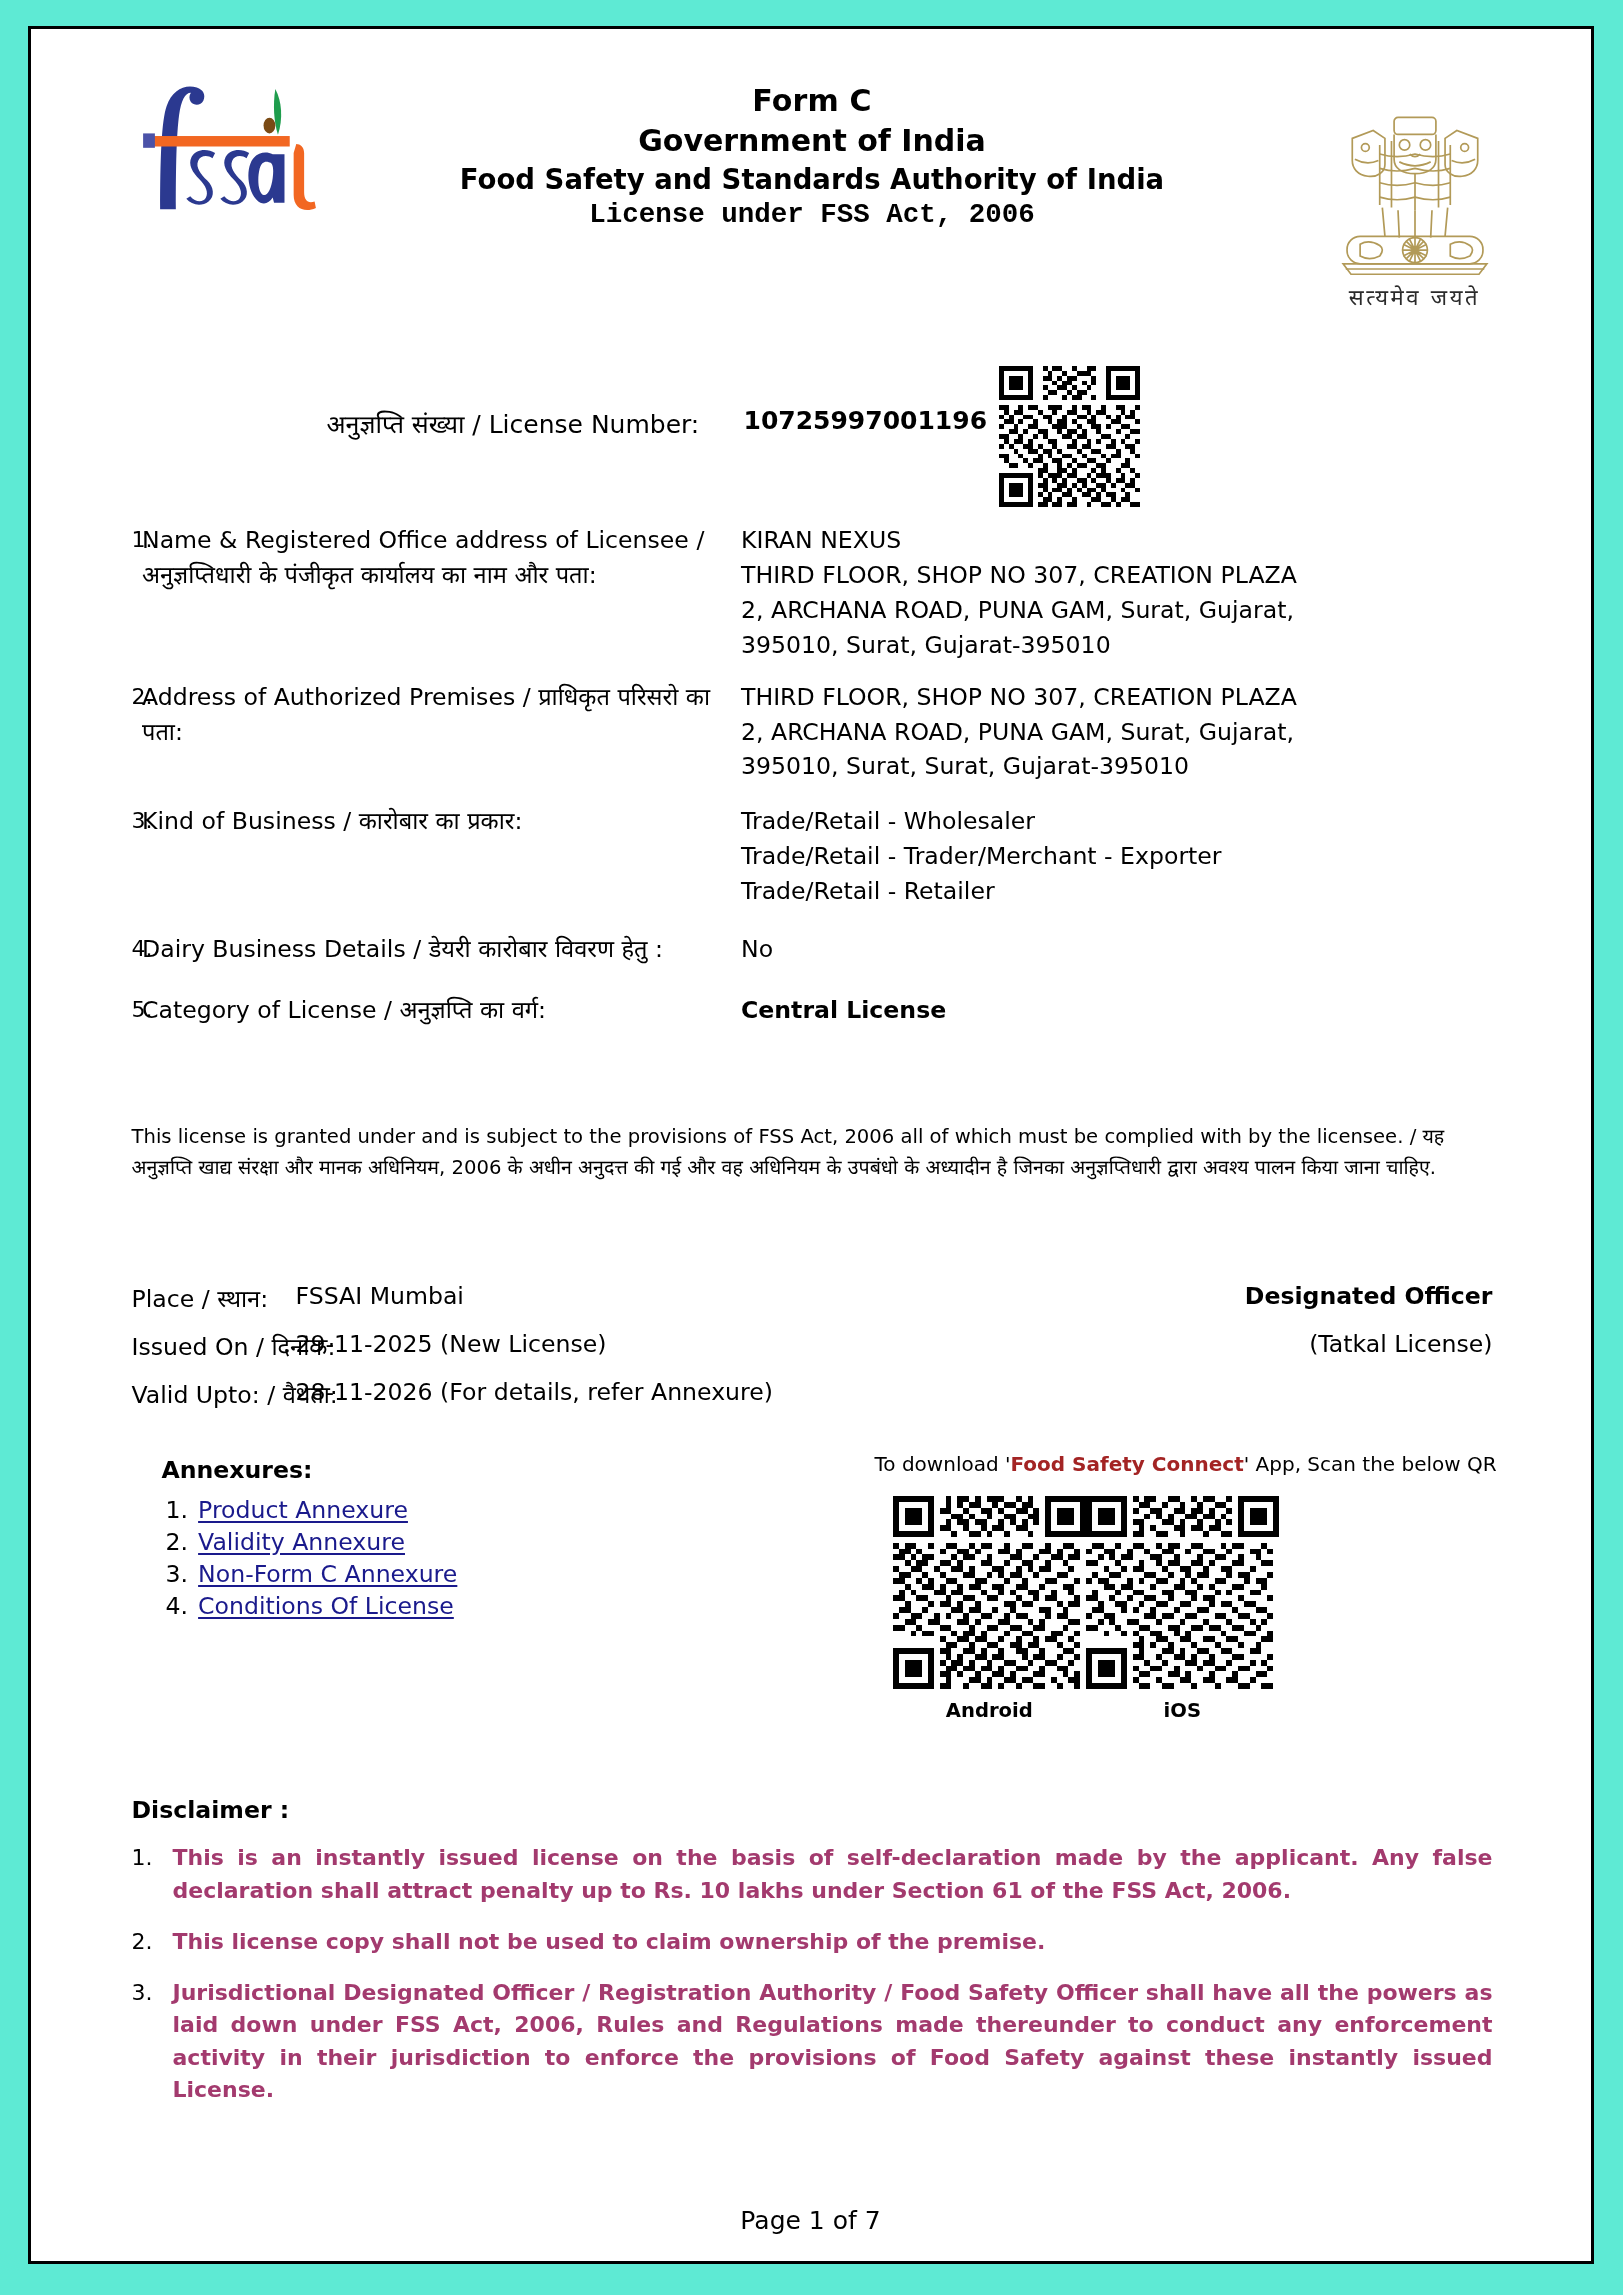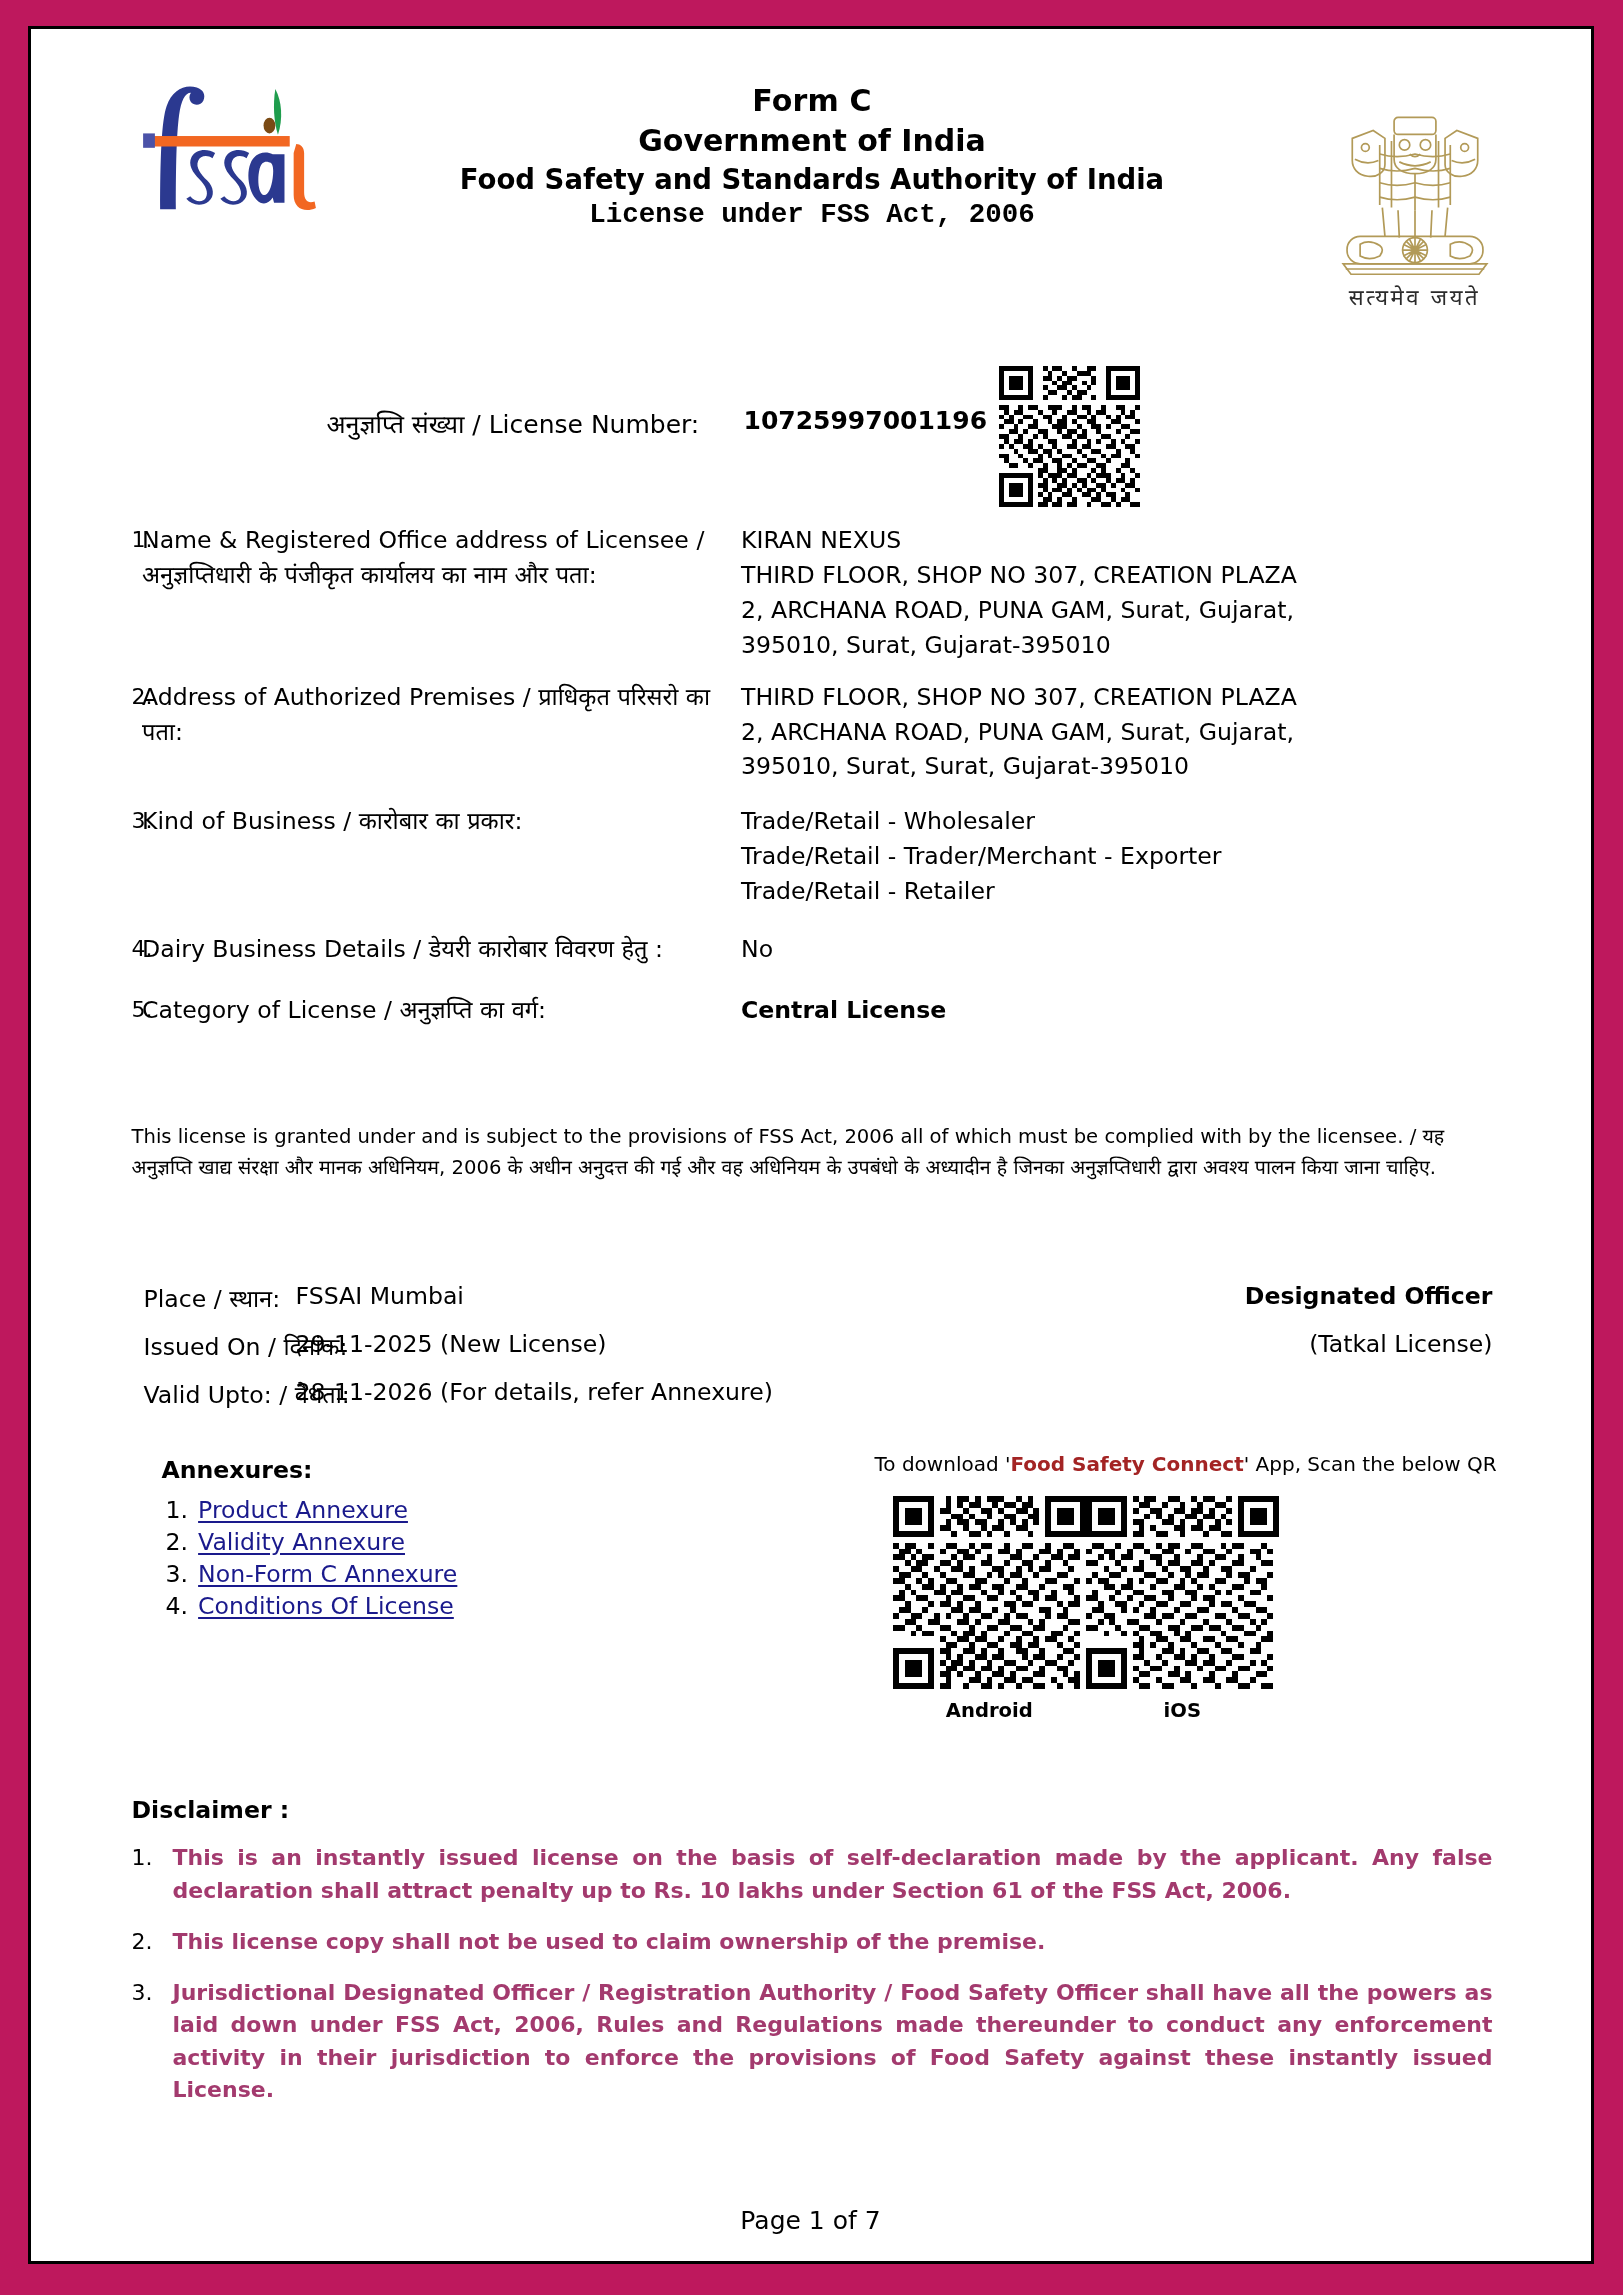--- a/index.html
+++ b/index.html
@@ -7,21 +7,21 @@
     padding: 0;
     background: #ffffff;
   }
   body {
     font-family: "DejaVu Sans", "Liberation Sans", sans-serif;
   }
   #page {
     position: relative;
     width: 1623px;
     height: 2295px;
-    background: #be185d;
+    background: #5eead4;
     overflow: hidden;
   }
   #sheet {
     position: absolute;
     left: 27.5px;
     top: 26px;
     width: 1566px;
     height: 2238px;
     border: 3.3px solid #000000;
     box-sizing: border-box;
@@ -171,21 +171,21 @@
     left: 101px;
     top: 1253px;
     width: 1361px;
   }
   .issue .irow {
     position: relative;
     height: 48px;
     font-size: 23.6px;
     color: #000;
   }
-  .issue .ilbl { position: absolute; left: 12px; top: 0; white-space: nowrap; }
+  .issue .ilbl { position: absolute; left: 0; top: 0; white-space: nowrap; }
   .issue .ival { position: absolute; left: 164px; top: 0; white-space: nowrap; }
   .issue .iright {
     position: absolute;
     right: 0;
     top: 0;
     white-space: nowrap;
     text-align: right;
   }
   .issue .iright.bold { font-weight: bold; }
 

